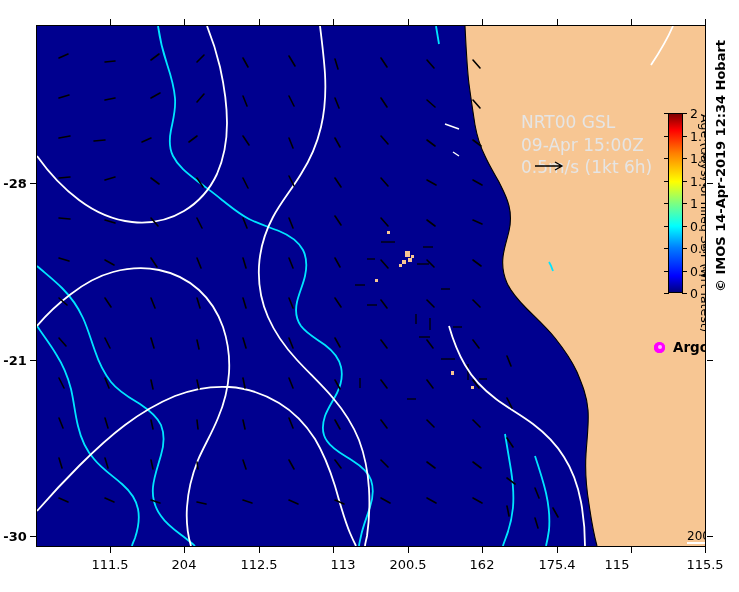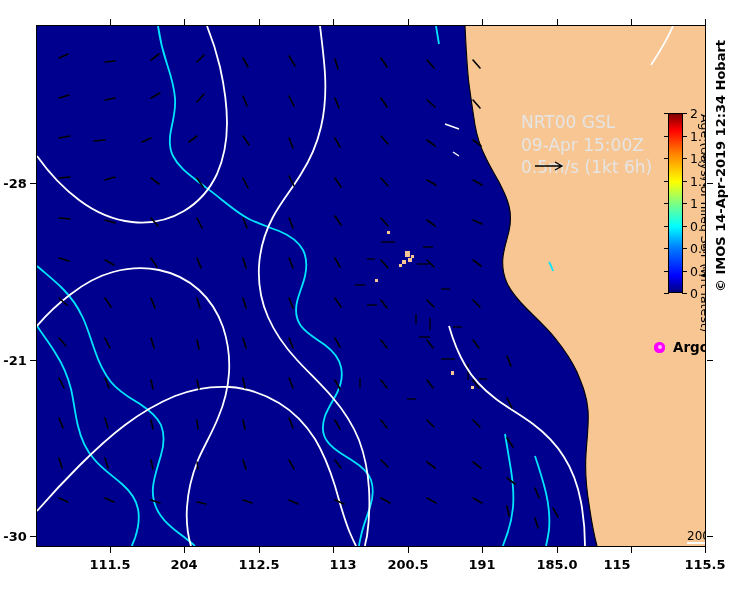--- a/index.html
+++ b/index.html
@@ -10,21 +10,21 @@
   #plot-area{position:absolute;left:36px;top:25px;width:670px;height:522px;
              background:#00008f;overflow:hidden;border:1px solid #000;box-sizing:border-box;}
   #map-svg{position:absolute;left:0;top:0;width:668px;height:520px;display:block;}
 
   
   .axis-tick{position:absolute;background:#000;}
   .xtick{width:1px;height:6px;top:547px;}
   .xtick-out{width:1px;height:6px;top:19px;}
   .ytick{height:1px;width:6px;left:30px;}
   .ytick-out{height:1px;width:6px;left:707px;}
-  .xlabel{position:absolute;top:557px;font-size:13px;font-weight:bold;color:#000;
+  .xlabel{position:absolute;top:557px;font-size:13px;font-weight:normal;color:#000;
           transform:translateX(-50%);white-space:nowrap;}
   .ylabel{position:absolute;left:2px;font-size:13px;font-weight:bold;color:#000;
           transform:translateY(-50%);white-space:nowrap;width:26px;text-align:center;}
 
   
   #map-title{position:absolute;left:466px;top:32px;font-size:14px;font-weight:bold;
              color:#000;white-space:nowrap;letter-spacing:-0.2px;}
   #gsl-block{position:absolute;left:484px;top:85px;font-size:17px;color:#e5e5e5;
              line-height:1.33;white-space:nowrap;}
   #gsl-arrow{position:absolute;left:498px;top:134px;width:30px;height:11px;}
@@ -422,22 +422,22 @@
   <div class="axis-tick xtick-out" style="left:482px"></div>
   <div class="axis-tick xtick-out" style="left:557px"></div>
   <div class="axis-tick xtick-out" style="left:631px"></div>
   <div class="axis-tick xtick-out" style="left:705px"></div>
 
   <div class="xlabel" style="left:110px">111.5</div>
   <div class="xlabel" style="left:184px">204</div>
   <div class="xlabel" style="left:259px">112.5</div>
   <div class="xlabel" style="left:343px">113</div>
   <div class="xlabel" style="left:408px">200.5</div>
-  <div class="xlabel" style="left:482px">191</div>
-  <div class="xlabel" style="left:557px">185.0</div>
+  <div class="xlabel" style="left:482px">162</div>
+  <div class="xlabel" style="left:557px">175.4</div>
   <div class="xlabel" style="left:617px">115</div>
   <div class="xlabel" style="left:705px">115.5</div>
 </div>
 
 <div>
   <div class="axis-tick ytick" style="top:183px"></div>
   <div class="axis-tick ytick" style="top:360px"></div>
   <div class="axis-tick ytick" style="top:536px"></div>
   <div class="axis-tick ytick-out" style="top:183px"></div>
   <div class="axis-tick ytick-out" style="top:360px"></div>

